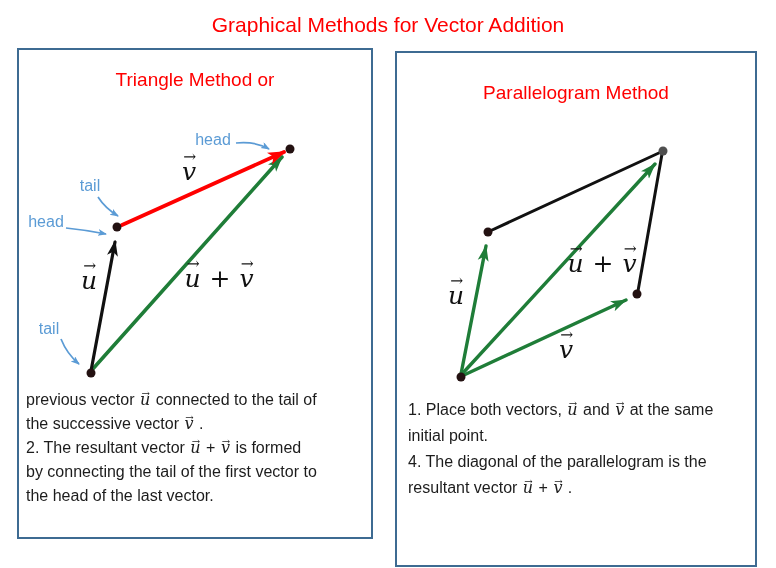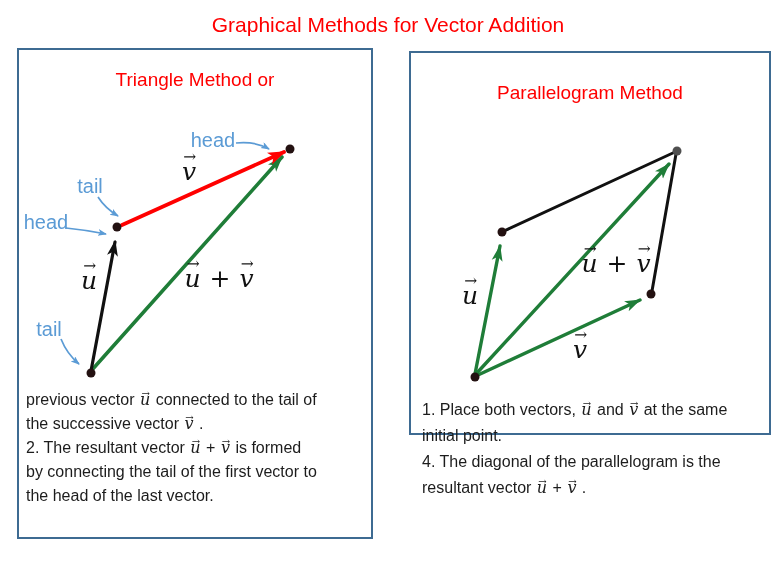--- a/index.html
+++ b/index.html
@@ -2,29 +2,29 @@
 <html><head>
 <meta charset="utf-8">
 <style>
   html,body{margin:0;padding:0;background:#fff;}
   .stage{position:relative;width:776px;height:568px;background:#ffffff;
          font-family:"Liberation Sans",sans-serif;overflow:hidden;}
   .main-title{position:absolute;top:13px;left:0;width:776px;text-align:center;
               font-size:21px;font-weight:normal;color:#ff0000;}
   .panel{position:absolute;border:2px solid #3e6b92;background:#ffffff;box-sizing:border-box;}
   .panel-left{left:17px;top:48px;width:356px;height:491px;}
-  .panel-right{left:409px;top:51px;width:362px;height:384px;}
+  .panel-right{left:395px;top:51px;width:362px;height:516px;}
   .panel-header{position:absolute;left:0;right:0;text-align:center;color:#ff0000;
                 font-size:19px;line-height:26px;}
   .panel-left .panel-header{top:17px;}
   .panel-right .panel-header{top:27px;}
   .diagram-svg{position:absolute;left:0;top:0;}
   .mlabel{position:absolute;transform:translate(-50%,-50%);font-size:25px;color:#111;
           white-space:nowrap;font-family:"DejaVu Serif","Liberation Serif",serif;}
-  .callout{position:absolute;transform:translate(-50%,-50%);font-size:20px;color:#5b9bd5;
+  .callout{position:absolute;transform:translate(-50%,-50%);font-size:16px;color:#5b9bd5;
            white-space:nowrap;}
   .instructions{position:absolute;color:#1c1c1c;font-size:16px;}
   .panel-left .instructions{left:7px;top:338px;line-height:24px;}
   .panel-right .instructions{left:11px;top:344px;line-height:26px;}
   .tline{white-space:nowrap;}
   .vec{display:inline-block;position:relative;font-family:"DejaVu Serif","Liberation Serif",serif;
        font-style:italic;margin:0 1px;}
   .vec .arr{position:absolute;left:55%;top:-0.58em;transform:translateX(-50%);
             font-size:0.62em;font-style:normal;letter-spacing:0;color:inherit;}
   .vec .ltr{display:inline-block;}

